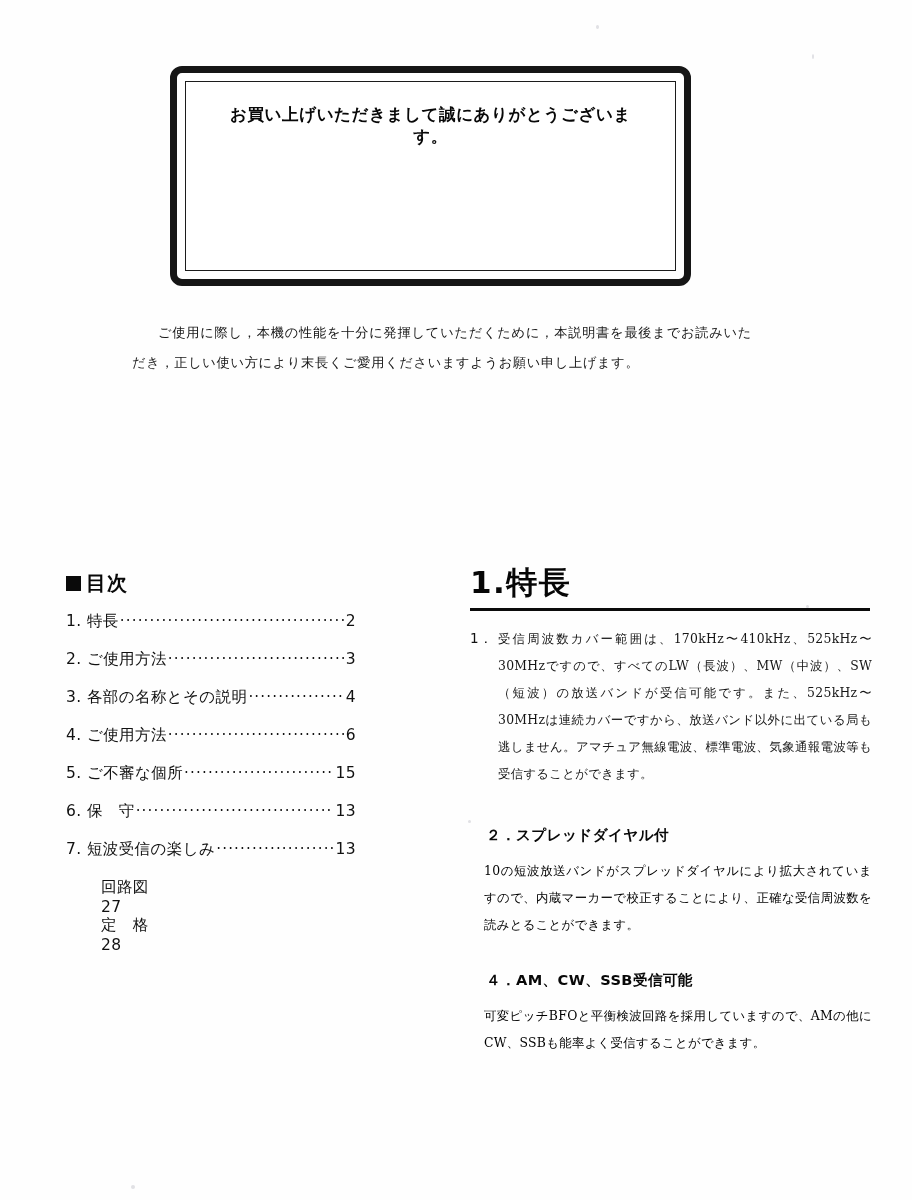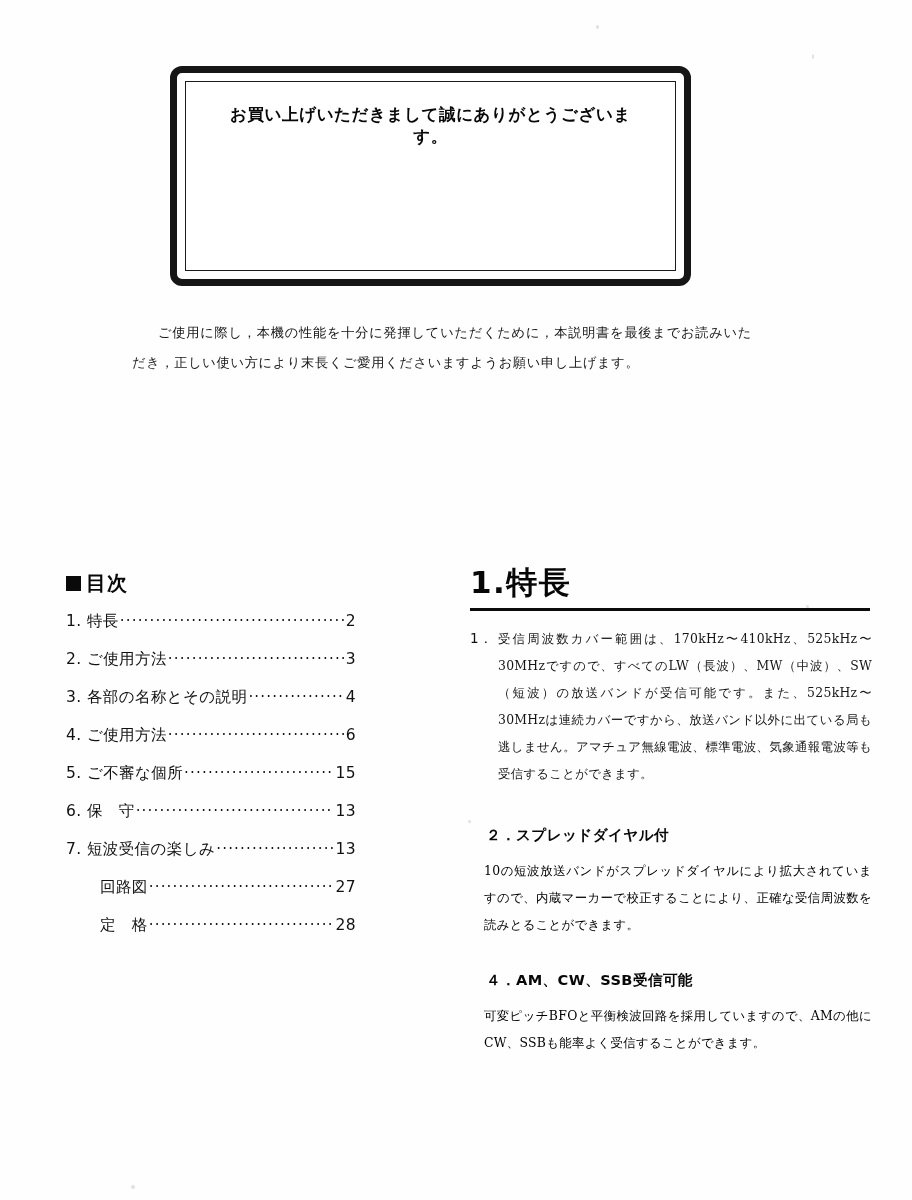--- a/index.html
+++ b/index.html
@@ -116,21 +116,21 @@
   .toc-list { margin: 0; padding: 0; list-style: none; }
   .toc-row {
     display: flex;
     align-items: baseline;
     font-size: 15.5px;
     letter-spacing: 0.4px;
     color: #111111;
     height: 38px;
     font-family: "DejaVu Sans", sans-serif;
   }
-  .toc-row.sub { padding-left: 34px; }
+  .toc-row.sub { padding-left: 34px; flex-direction: column; }
   .toc-num {
     flex: 0 0 auto;
     white-space: pre;
   }
   .toc-label {
     flex: 0 0 auto;
     white-space: pre;
   }
   .toc-dots {
     flex: 1 1 auto;

